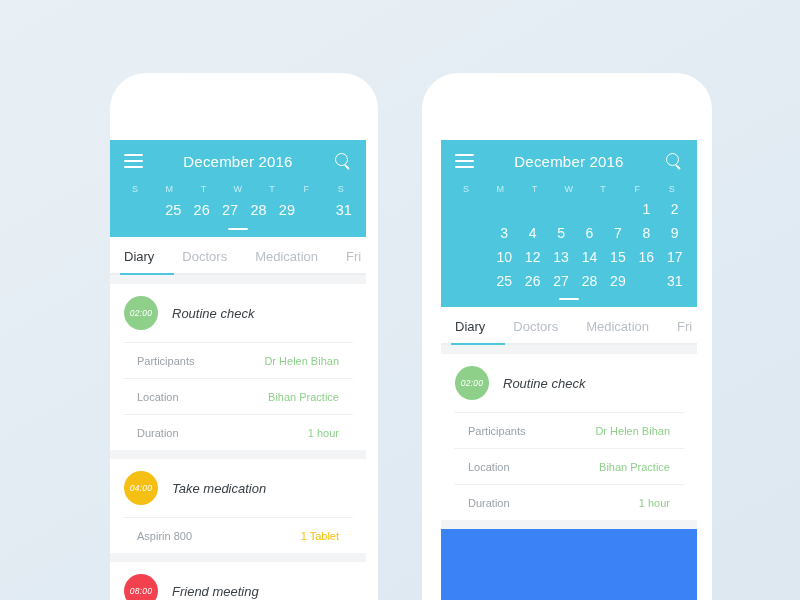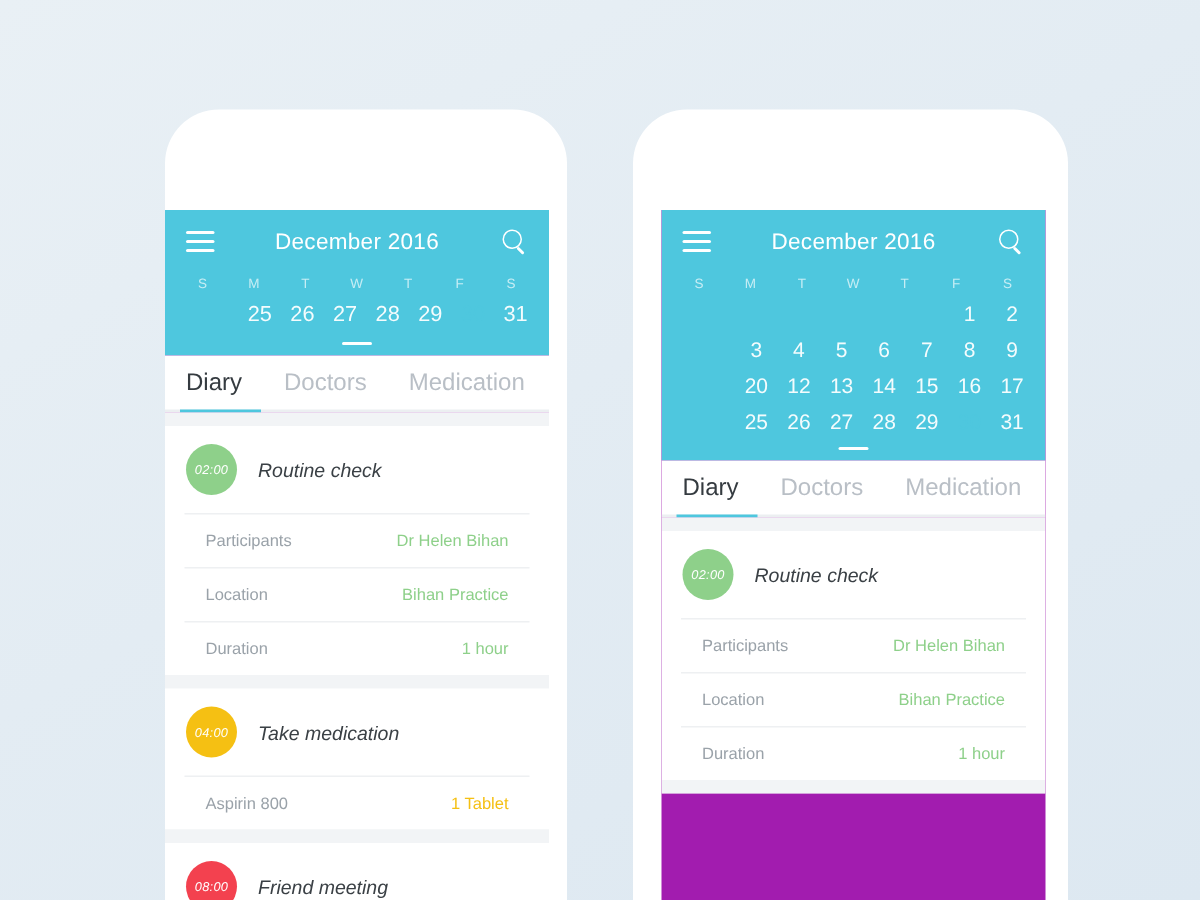--- a/index.html
+++ b/index.html
@@ -35,21 +35,21 @@
     width: 290px;
     height: 527px;
     border-top-left-radius: 36px;
     border-top-right-radius: 36px;
   }
 
   .screen {
     position: absolute;
     left: 0;
     top: 67px;
-    background: #a21caf;
+    background: #3b82f6;
     overflow: hidden;
   }
   .phone-left .screen { left: 0px; width: 256px; height: 460px; }
   .phone-right .screen { left: 19px; width: 256px; height: 460px; }
 
   
   .cal-header {
     background: #4ec7de;
     color: #ffffff;
     padding: 0;
@@ -179,21 +179,21 @@
   .tabbar {
     display: flex;
     height: 38px;
     align-items: center;
     background: #ffffff;
     padding-left: 14px;
     position: relative;
     overflow: hidden;
   }
   .tab {
-    font-size: 16px;
+    font-size: 13px;
     color: #b9bfc6;
     margin-right: 28px;
     white-space: nowrap;
     cursor: pointer;
   }
   .tab.active { color: #353b40; }
   .tab-underline-track {
     position: absolute;
     left: 0; right: 0; bottom: 0;
     height: 2px;
@@ -423,21 +423,21 @@
         <span>3</span>
         <span>4</span>
         <span>5</span>
         <span>6</span>
         <span>7</span>
         <span>8</span>
         <span>9</span>
       </div>
 
       <div class="date-row month-row">
-        <span>20</span>
+        <span>10</span>
         <span>12</span>
         <span>13</span>
         <span>14</span>
         <span>15</span>
         <span>16</span>
         <span>17</span>
       </div>
 
 
       <div class="date-row month-row">

